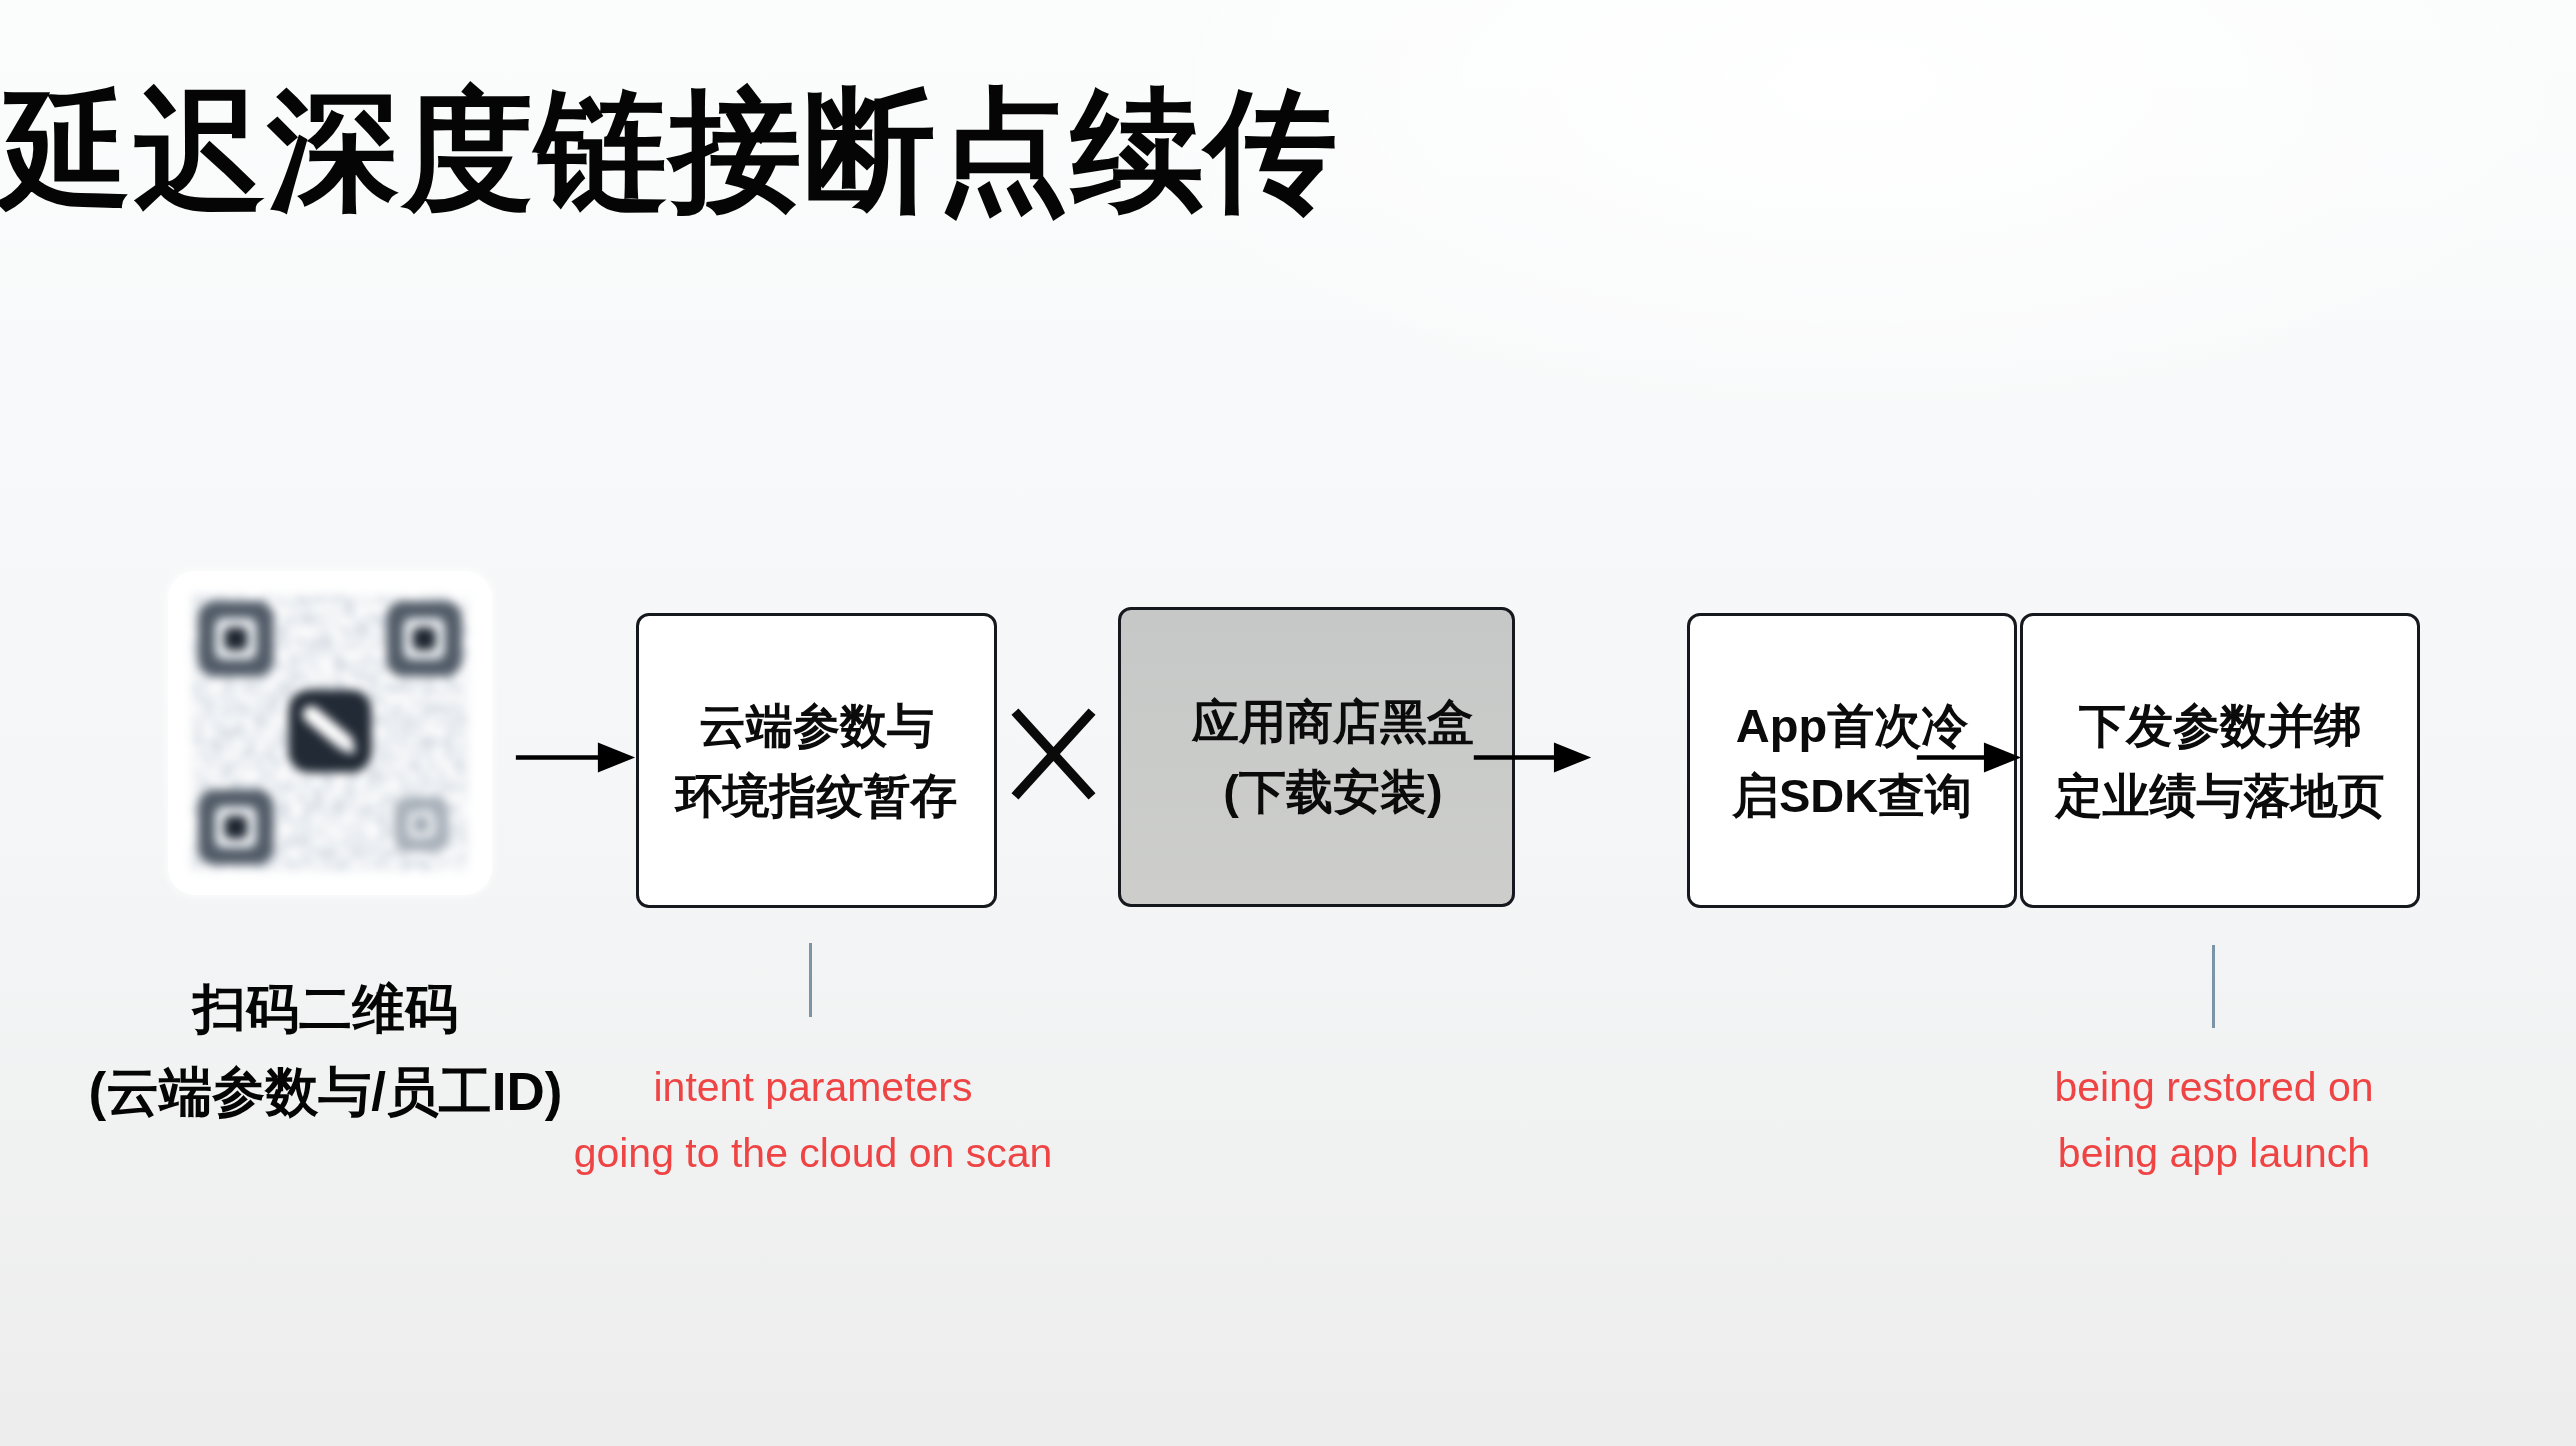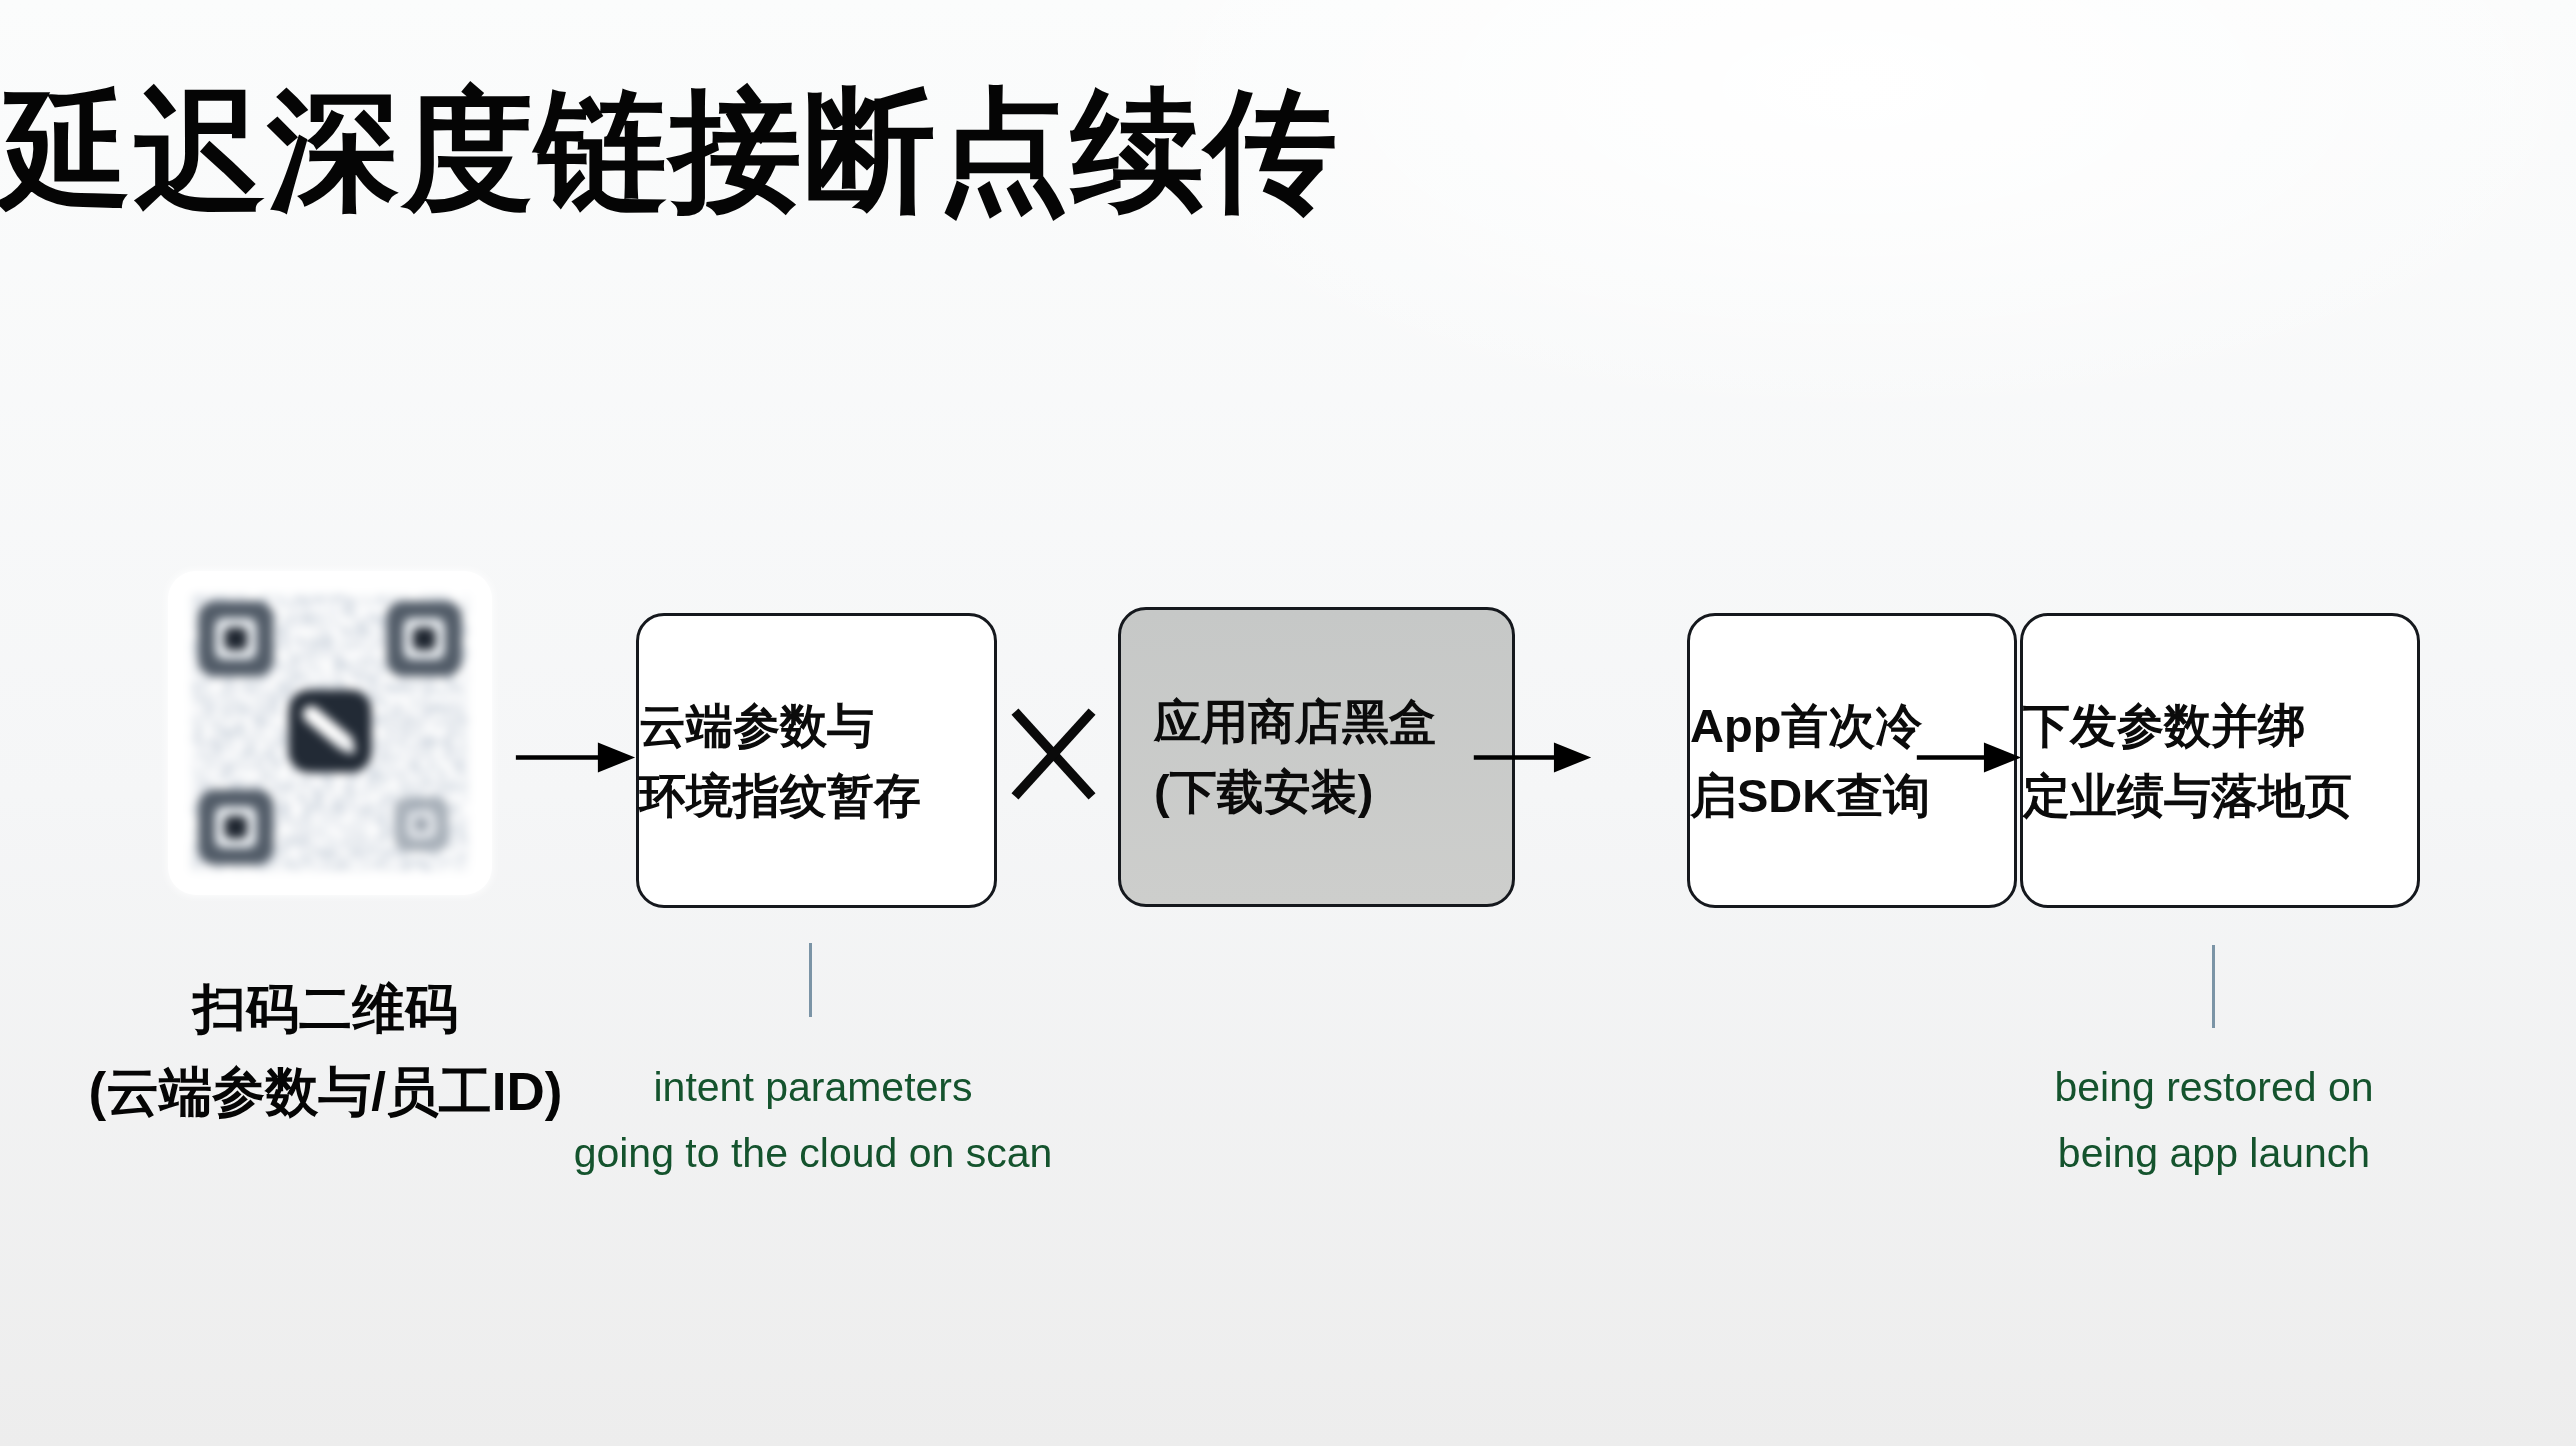--- a/index.html
+++ b/index.html
@@ -24,22 +24,22 @@
   .qr-card{
     position:absolute;left:168px;top:571px;width:324px;height:324px;
     background:#ffffff;border-radius:28px;
   }
   .qr-card svg{width:324px;height:324px;filter:blur(4.7px);}
 
   
   .fbox{
     position:absolute;height:289px;
     background:#ffffff;
-    border:3.8px solid #15181d;border-radius:28px;
-    display:flex;flex-direction:column;align-items:flex-start;justify-content:center;
+    border:3.8px solid #15181d;border-radius:13px;
+    display:flex;flex-direction:column;align-items:center;justify-content:center;
     text-align:center;
     font-size:47px;line-height:70px;font-weight:600;color:#0b0b0b;
   }
   .fbox span{display:block;white-space:nowrap;}
   .fbox.gray{background:linear-gradient(180deg,#c6c8c7 0%,#cdcecc 100%);padding-left:33px;}
   .box-1{left:636px;top:613px;width:355px;}
   .box-2{left:1118px;top:607px;width:358px;height:294px;}
   .box-3{left:1687px;top:613px;width:324px;}
   .box-4{left:2020px;top:613px;width:394px;}
 
@@ -59,21 +59,21 @@
     font-size:53px;line-height:83px;
   }
   .qr-label span{display:block;white-space:nowrap;}
 
   .connector{position:absolute;width:2.8px;background:#7b94a6;}
   .connector-1{left:809px;top:943px;height:74px;}
   .connector-2{left:2212px;top:945px;height:83px;}
 
   .annotation{
     position:absolute;top:1054px;width:566px;
-    text-align:center;color:#14532d;
+    text-align:center;color:#ef4444;
     font-size:41px;line-height:66px;font-weight:400;
   }
   .annotation span{display:block;white-space:nowrap;}
   .annotation-1{left:530px;}
   .annotation-2{left:1931px;}
 </style>
 </head>
 <body>
 
 <div class="stage">

